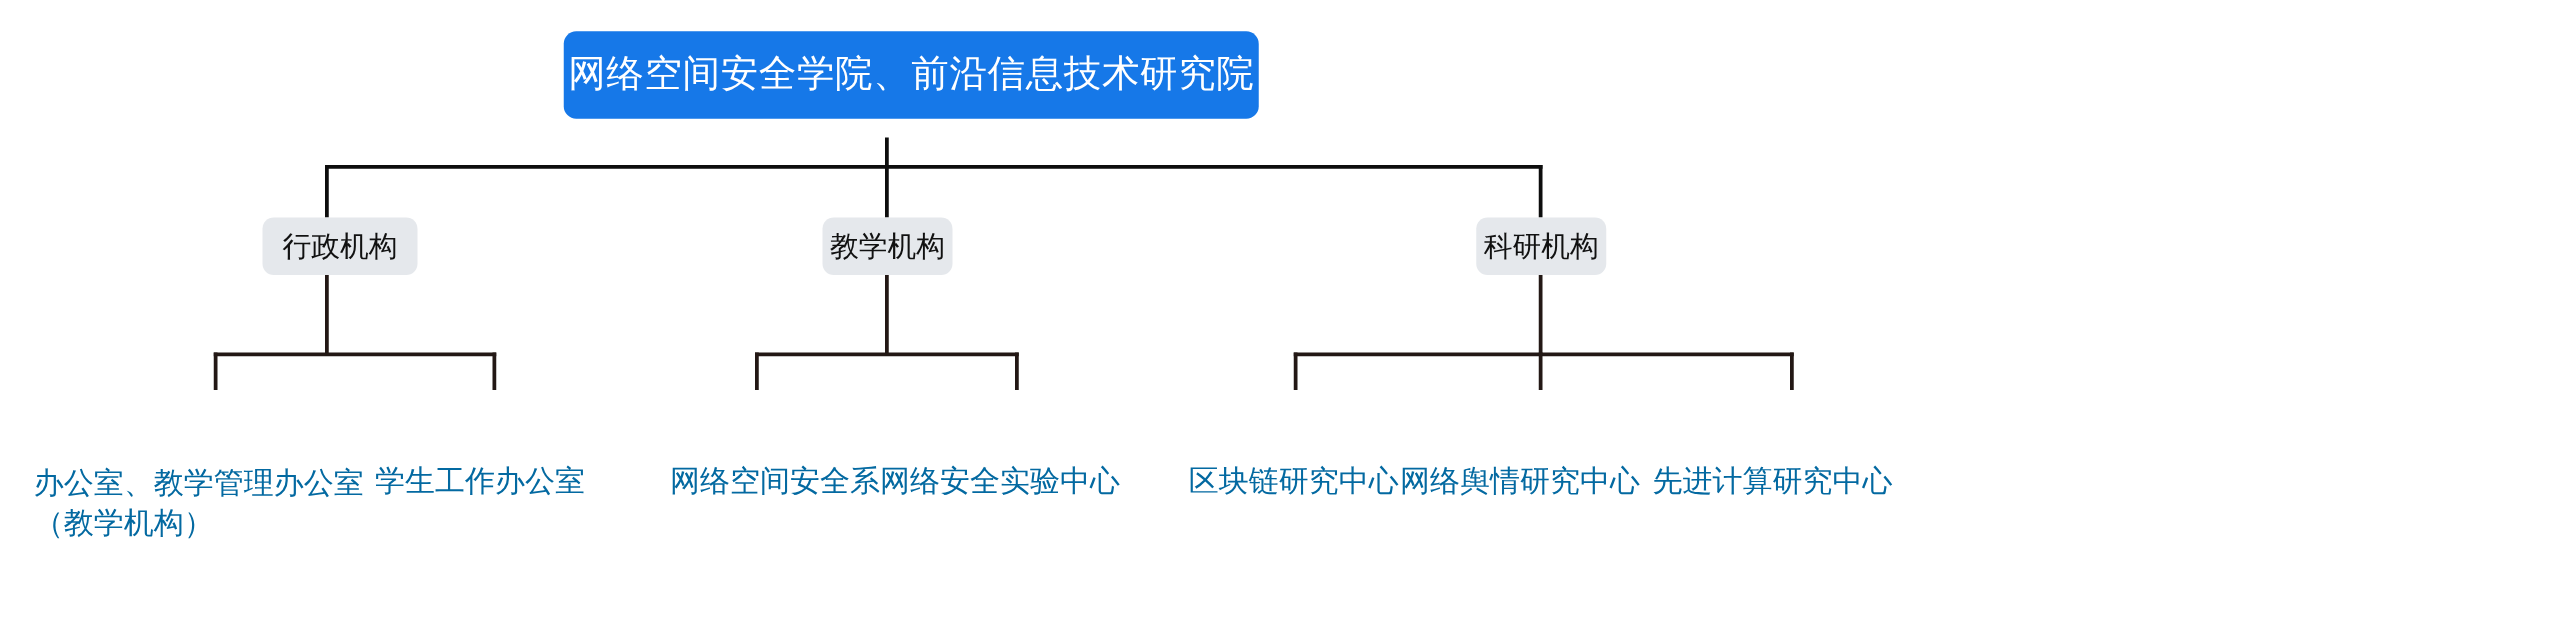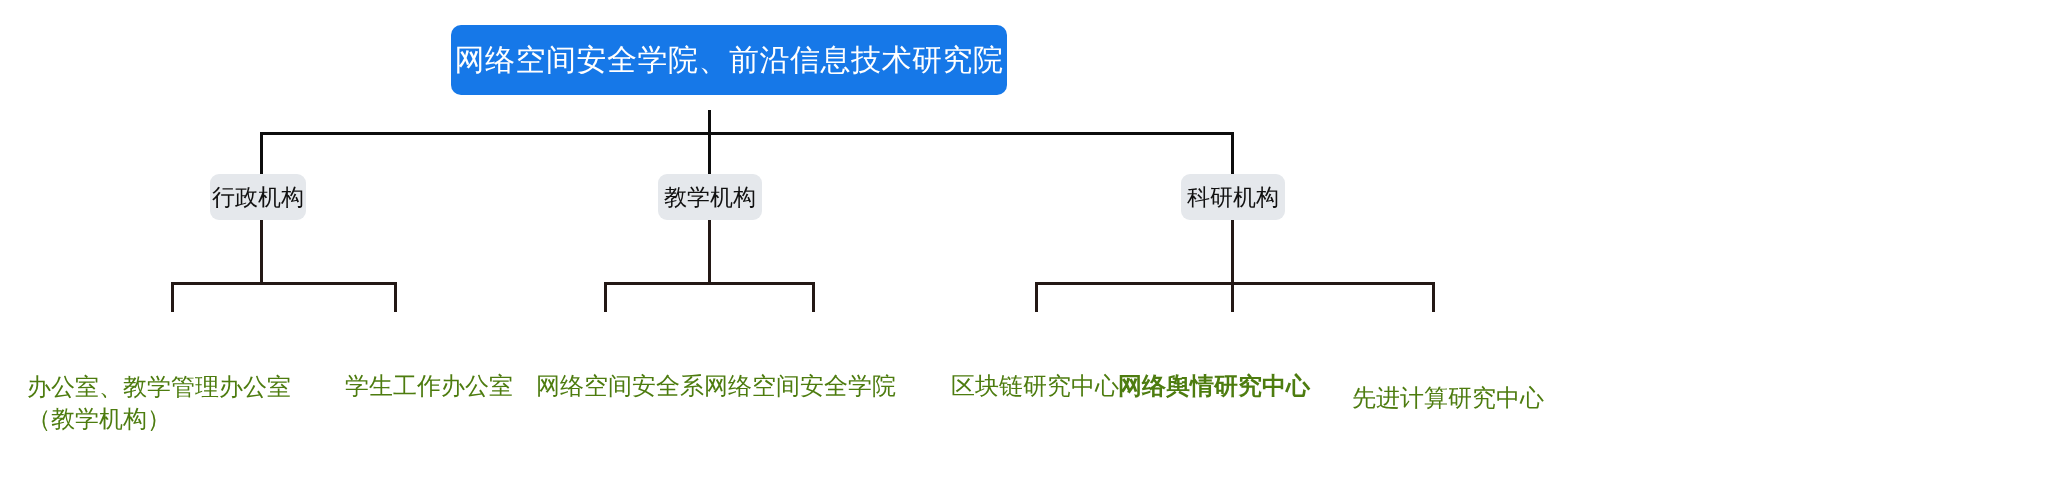--- a/index.html
+++ b/index.html
@@ -42,21 +42,21 @@
 
   .node-group {
     background: #e5e8ec;
     color: #111111;
     border-radius: 9px;
     font-size: 23px;
     padding: 0 22px;
   }
 
   .node-leaf {
-    color: #4d7c0f;
+    color: #0369a1;
     font-size: 24px;
     background: transparent;
     white-space: normal;
     flex-direction: column;
     line-height: 1.35;
   }
   .node-leaf .leaf-line { display: block; }
 
   
   .line {
@@ -76,21 +76,21 @@
     <span>网络空间安全学院、前沿信息技术研究院</span>
   </div>
 
   <div class="line line-v" style="left:708px; top:110px; width:3px; height:24px;"></div>
   <div class="line line-h" style="left:260px; top:132px; width:974px; height:3px;"></div>
 
   <div class="line line-v" style="left:260px; top:132px; width:3px; height:42px;"></div>
   <div class="line line-v" style="left:708px; top:132px; width:3px; height:42px;"></div>
   <div class="line line-v" style="left:1231px; top:132px; width:3px; height:42px;"></div>
 
-  <div class="node node-group" style="left:210px; top:174px; width:96px; height:46px;">
+  <div class="node node-group" style="left:210px; top:174px; width:124px; height:46px;">
     <span>行政机构</span>
   </div>
 
   <div class="node node-group" style="left:658px; top:174px; width:104px; height:46px;">
     <span>教学机构</span>
   </div>
 
   <div class="node node-group" style="left:1181px; top:174px; width:104px; height:46px;">
     <span>科研机构</span>
   </div>
@@ -98,48 +98,48 @@
   <div class="line line-v line-sub" style="left:260px; top:220px; width:3px; height:64px;"></div>
   <div class="line line-h line-sub" style="left:171px; top:282px; width:226px; height:3px;"></div>
   <div class="line line-v line-sub" style="left:171px; top:282px; width:3px; height:30px;"></div>
   <div class="line line-v line-sub" style="left:394px; top:282px; width:3px; height:30px;"></div>
 
   <div class="node node-leaf" style="left:27px; top:368px; width:290px; height:70px; align-items:flex-start;">
     <span class="leaf-line">办公室、教学管理办公室</span>
     <span class="leaf-line">（教学机构）</span>
   </div>
 
-  <div class="node node-leaf" style="left:300px; top:368px; width:196px; height:36px; align-items:flex-start;margin-left:45px;">
+  <div class="node node-leaf" style="left:300px; top:368px; width:196px; height:36px; align-items:flex-start;">
     <span class="leaf-line">学生工作办公室</span>
   </div>
 
   <div class="line line-v line-sub" style="left:708px; top:220px; width:3px; height:64px;"></div>
   <div class="line line-h line-sub" style="left:604px; top:282px; width:211px; height:3px;"></div>
   <div class="line line-v line-sub" style="left:604px; top:282px; width:3px; height:30px;"></div>
   <div class="line line-v line-sub" style="left:812px; top:282px; width:3px; height:30px;"></div>
 
   <div class="node node-leaf" style="left:508px; top:368px; width:196px; height:36px; align-items:flex-end;">
     <span class="leaf-line">网络空间安全系</span>
   </div>
 
   <div class="node node-leaf" style="left:704px; top:368px; width:222px; height:36px; align-items:flex-start;">
-    <span class="leaf-line">网络空间安全学院</span>
+    <span class="leaf-line">网络安全实验中心</span>
   </div>
 
   <div class="line line-v line-sub" style="left:1231px; top:220px; width:3px; height:64px;"></div>
   <div class="line line-h line-sub" style="left:1035px; top:282px; width:400px; height:3px;"></div>
   <div class="line line-v line-sub" style="left:1035px; top:282px; width:3px; height:30px;"></div>
   <div class="line line-v line-sub" style="left:1231px; top:282px; width:3px; height:30px;"></div>
   <div class="line line-v line-sub" style="left:1432px; top:282px; width:3px; height:30px;"></div>
 
   <div class="node node-leaf" style="left:937px; top:368px; width:196px; height:36px; align-items:center;">
     <span class="leaf-line">区块链研究中心</span>
   </div>
 
-  <div class="node node-leaf" style="left:1088px; top:368px; width:222px; height:36px; align-items:flex-end;font-weight:bold;">
+  <div class="node node-leaf" style="left:1120px; top:368px; width:222px; height:36px; align-items:flex-start;">
     <span class="leaf-line">网络舆情研究中心</span>
   </div>
 
-  <div class="node node-leaf" style="left:1322px; top:380px; width:222px; height:36px; align-items:flex-end;">
+  <div class="node node-leaf" style="left:1322px; top:368px; width:222px; height:36px; align-items:flex-start;">
     <span class="leaf-line">先进计算研究中心</span>
   </div>
 
 </div>
 
 </body></html>

